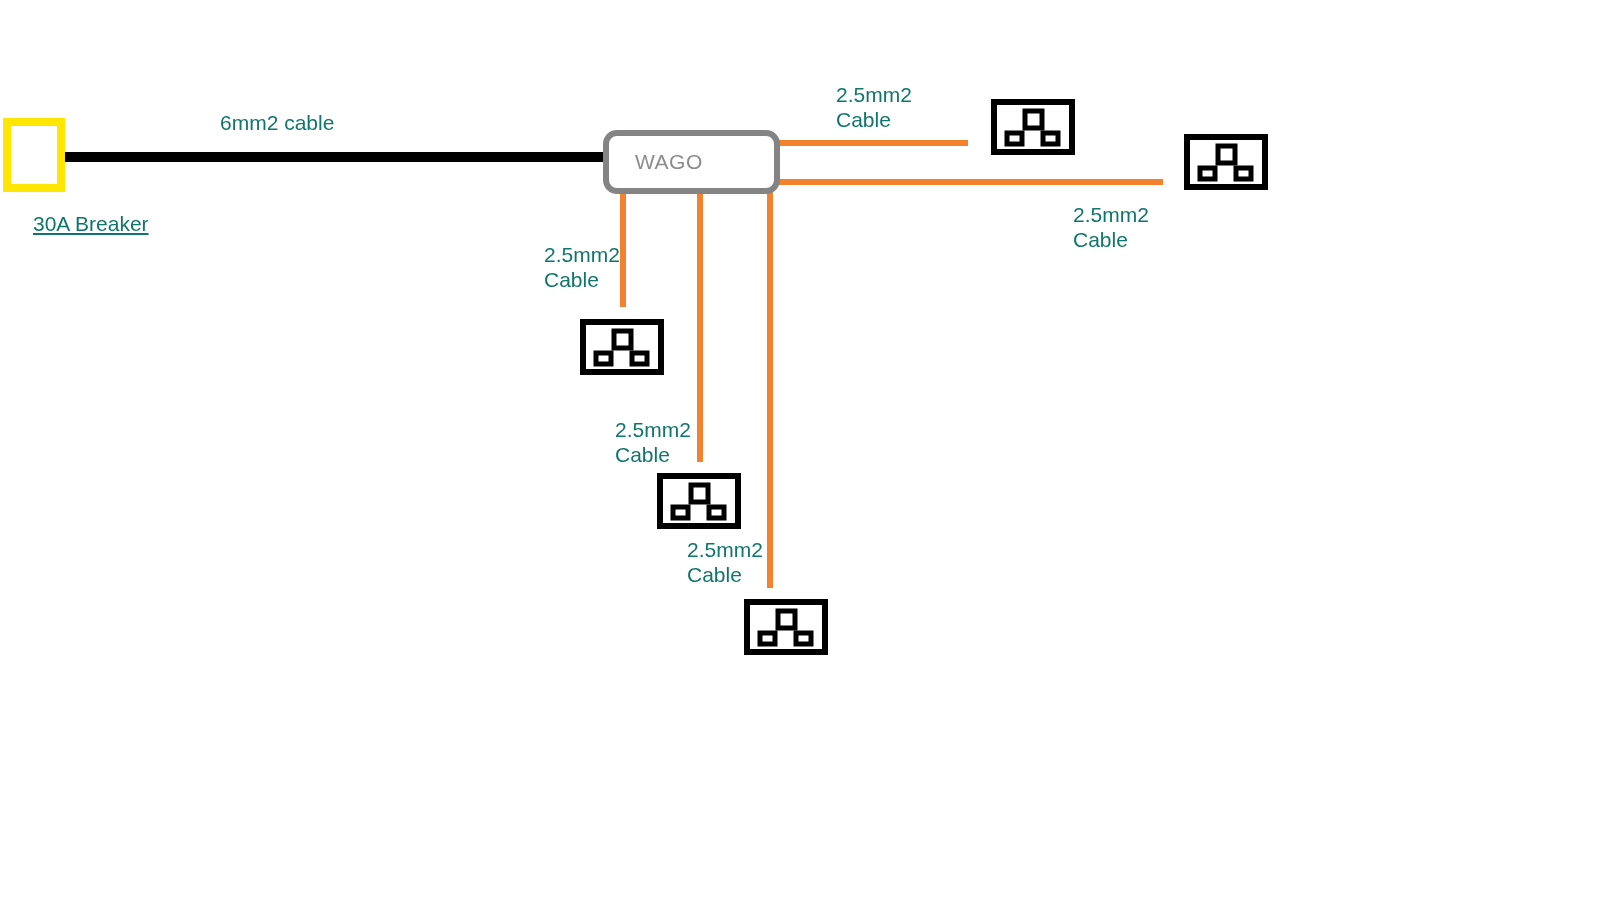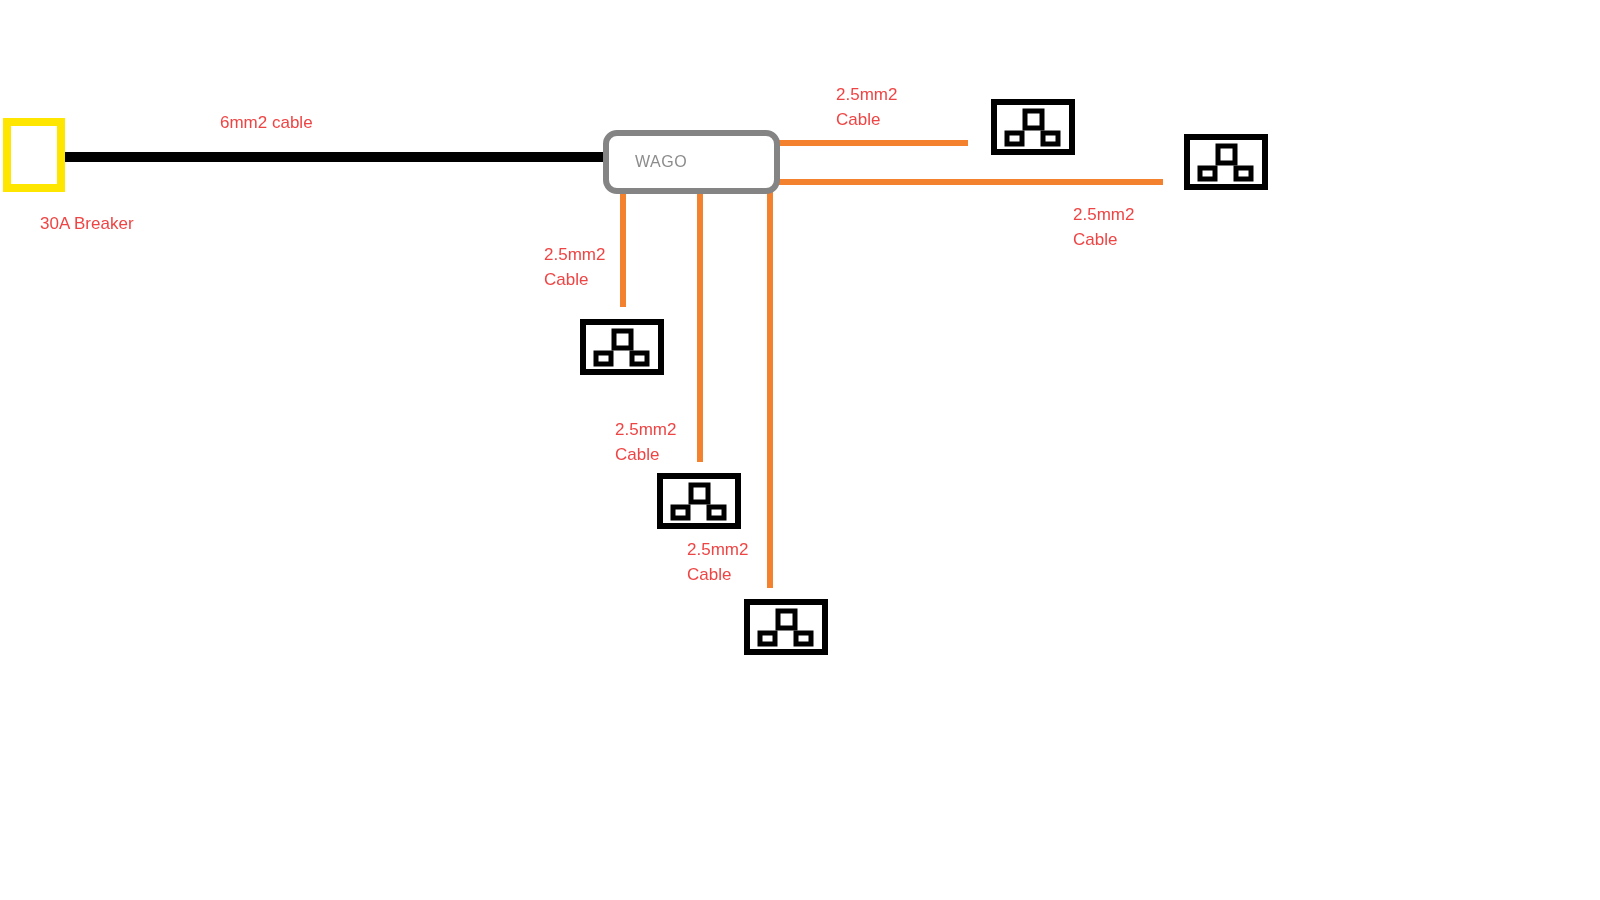--- a/index.html
+++ b/index.html
@@ -48,34 +48,34 @@
     box-sizing: border-box;
     border: 6px solid #848484;
     border-radius: 14px;
     background: #ffffff;
     display: flex;
     align-items: center;
     padding-left: 26px;
     z-index: 2;
   }
   .wago span {
-    font-size: 16px;
+    font-size: 21px;
     color: #8c8c8c;
     letter-spacing: 0.5px;
   }
 
   
   .label {
-    font-size: 17px;
+    font-size: 21px;
     line-height: 25px;
-    color: #ef4444;
+    color: #0f766e;
     white-space: nowrap;
   }
   .lbl-main-cable { left: 220px; top: 110px; }
-  .lbl-breaker    { left: 40px;  top: 211px; }
+  .lbl-breaker    { left: 33px;  top: 211px; text-decoration: underline; }
   .lbl-b1 { left: 836px;  top: 82px; }
   .lbl-b2 { left: 1073px; top: 202px; }
   .lbl-b3 { left: 544px;  top: 242px; }
   .lbl-b4 { left: 615px;  top: 417px; }
   .lbl-b5 { left: 687px;  top: 537px; }
 
   
   .socket { width: 84px; height: 56px; }
   .socket-1 { left: 991px;  top: 99px; }
   .socket-2 { left: 1184px; top: 134px; }

